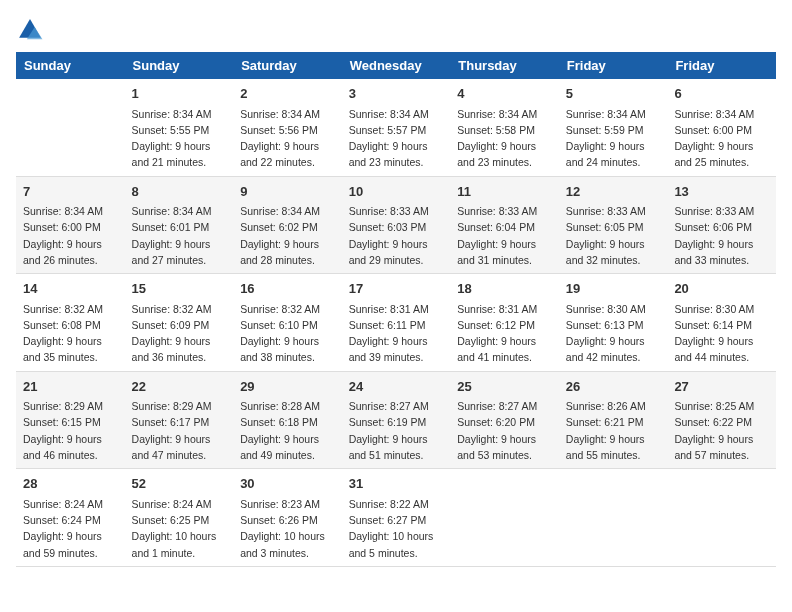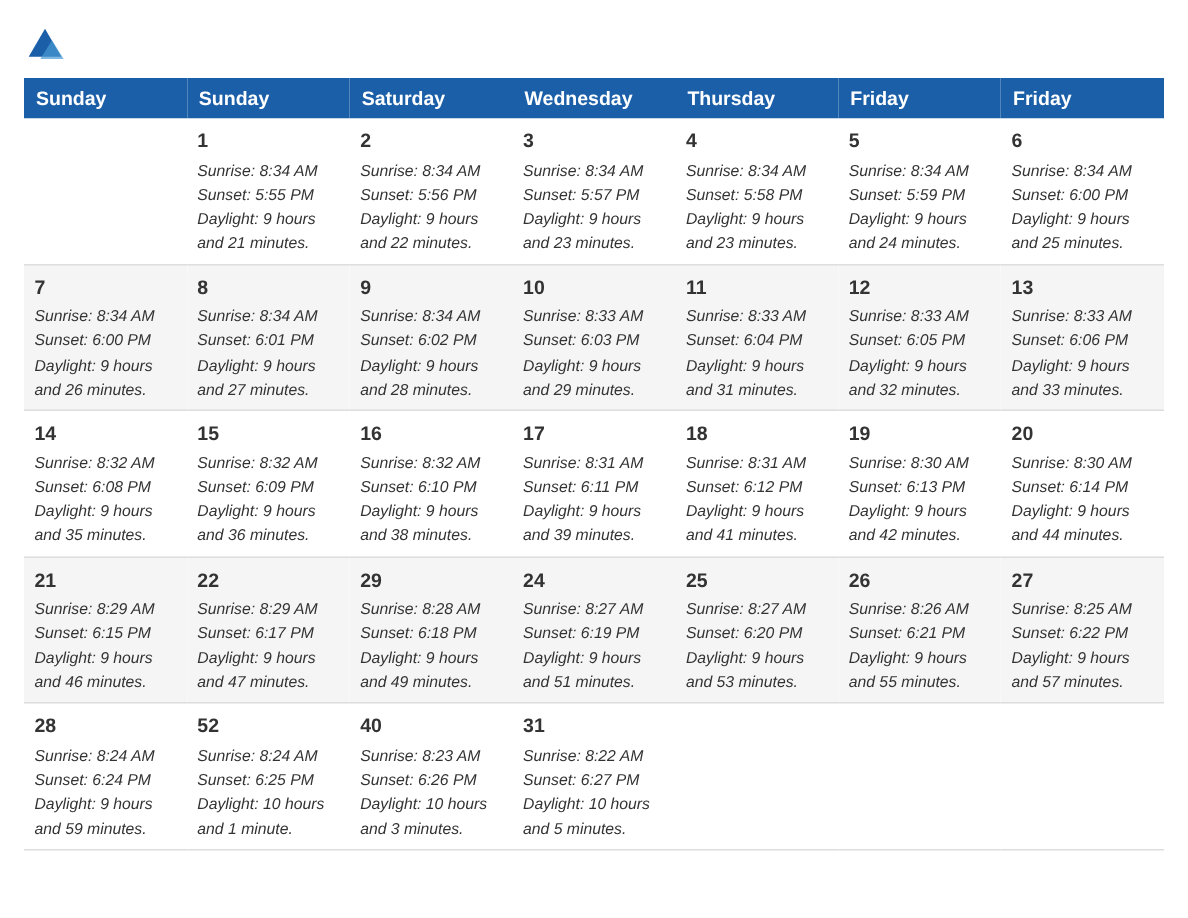--- a/index.html
+++ b/index.html
@@ -77,21 +77,20 @@
     .day-num {
       font-size: 13px;
       font-weight: bold;
       display: block;
       margin-bottom: 2px;
     }
     .day-detail {
       font-size: 10.5px;
       color: #333;
       line-height: 1.55;
-      font-style: italic;
     }
   </style>
 </head>
 <body>
 
 <div class="header">
   <div class="logo">
     <svg class="logo-icon" viewBox="0 0 36 36">
       <polygon points="18,4 32,28 4,28" fill="#1a5fa8"></polygon>
       <polygon points="24,14 34,30 14,30" fill="#4a9ad4" opacity="0.7"></polygon>
@@ -240,21 +239,21 @@
       <tr>
         <td>
           <span class="day-num">28</span>
           <div class="day-detail">Sunrise: 8:24 AM<br>Sunset: 6:24 PM<br>Daylight: 9 hours and 59 minutes.</div>
         </td>
         <td>
           <span class="day-num">52</span>
           <div class="day-detail">Sunrise: 8:24 AM<br>Sunset: 6:25 PM<br>Daylight: 10 hours and 1 minute.</div>
         </td>
         <td>
-          <span class="day-num">40</span>
+          <span class="day-num">30</span>
           <div class="day-detail">Sunrise: 8:23 AM<br>Sunset: 6:26 PM<br>Daylight: 10 hours and 3 minutes.</div>
         </td>
         <td>
           <span class="day-num">31</span>
           <div class="day-detail">Sunrise: 8:22 AM<br>Sunset: 6:27 PM<br>Daylight: 10 hours and 5 minutes.</div>
         </td>
         <td></td>
         <td></td>
         <td></td>
       </tr>

